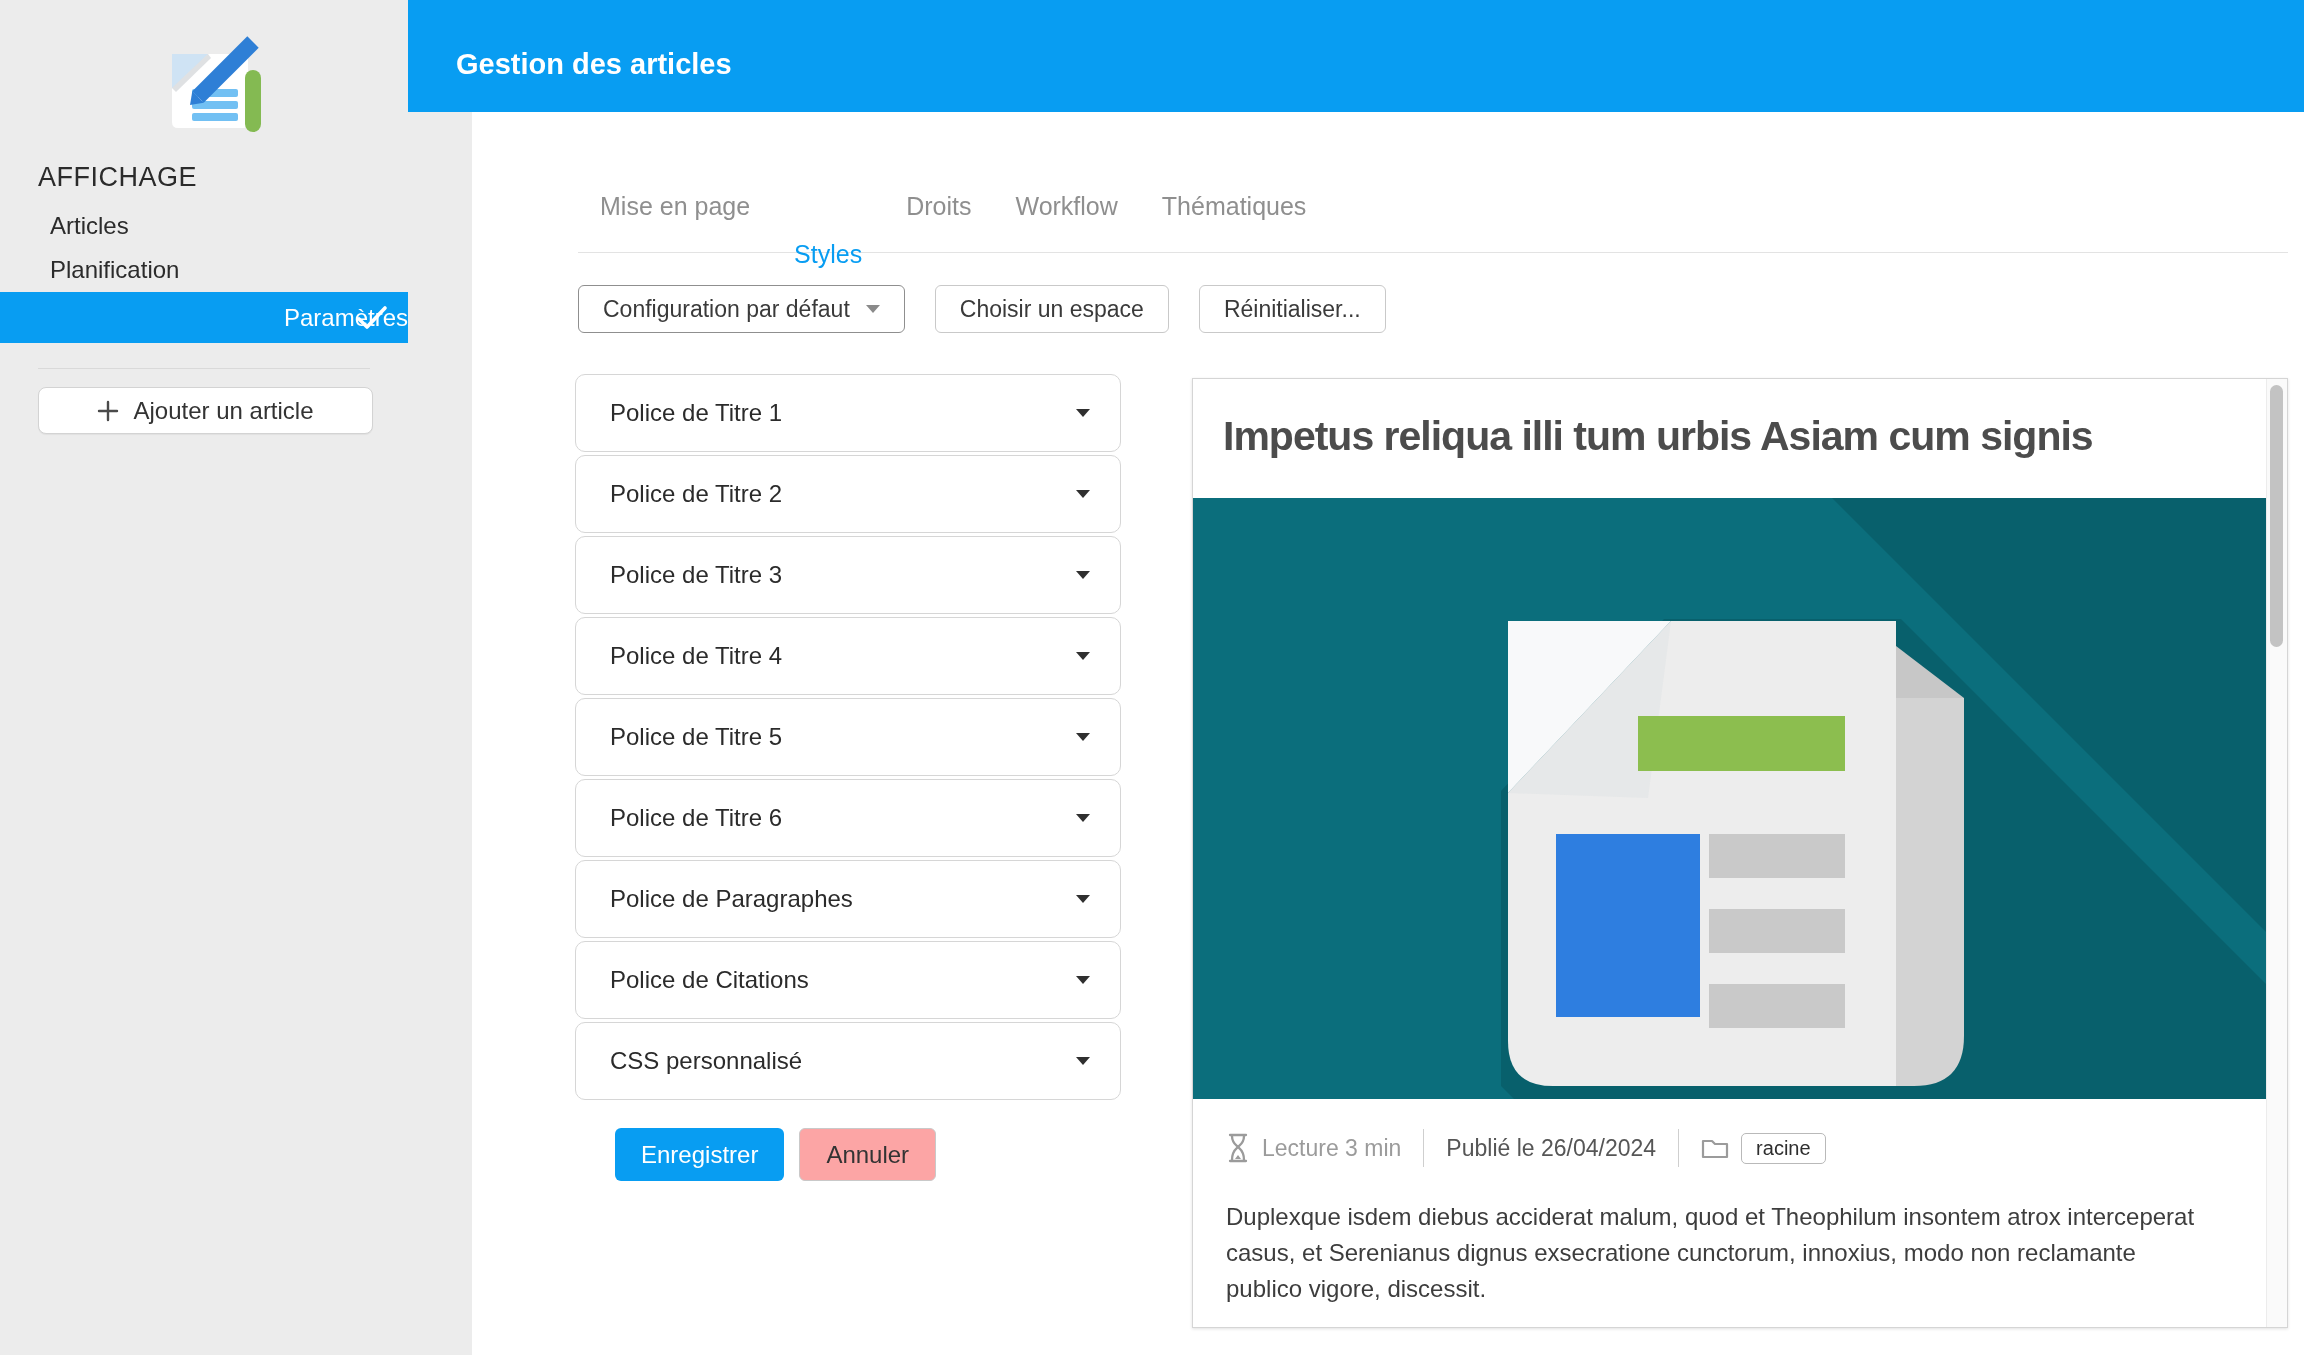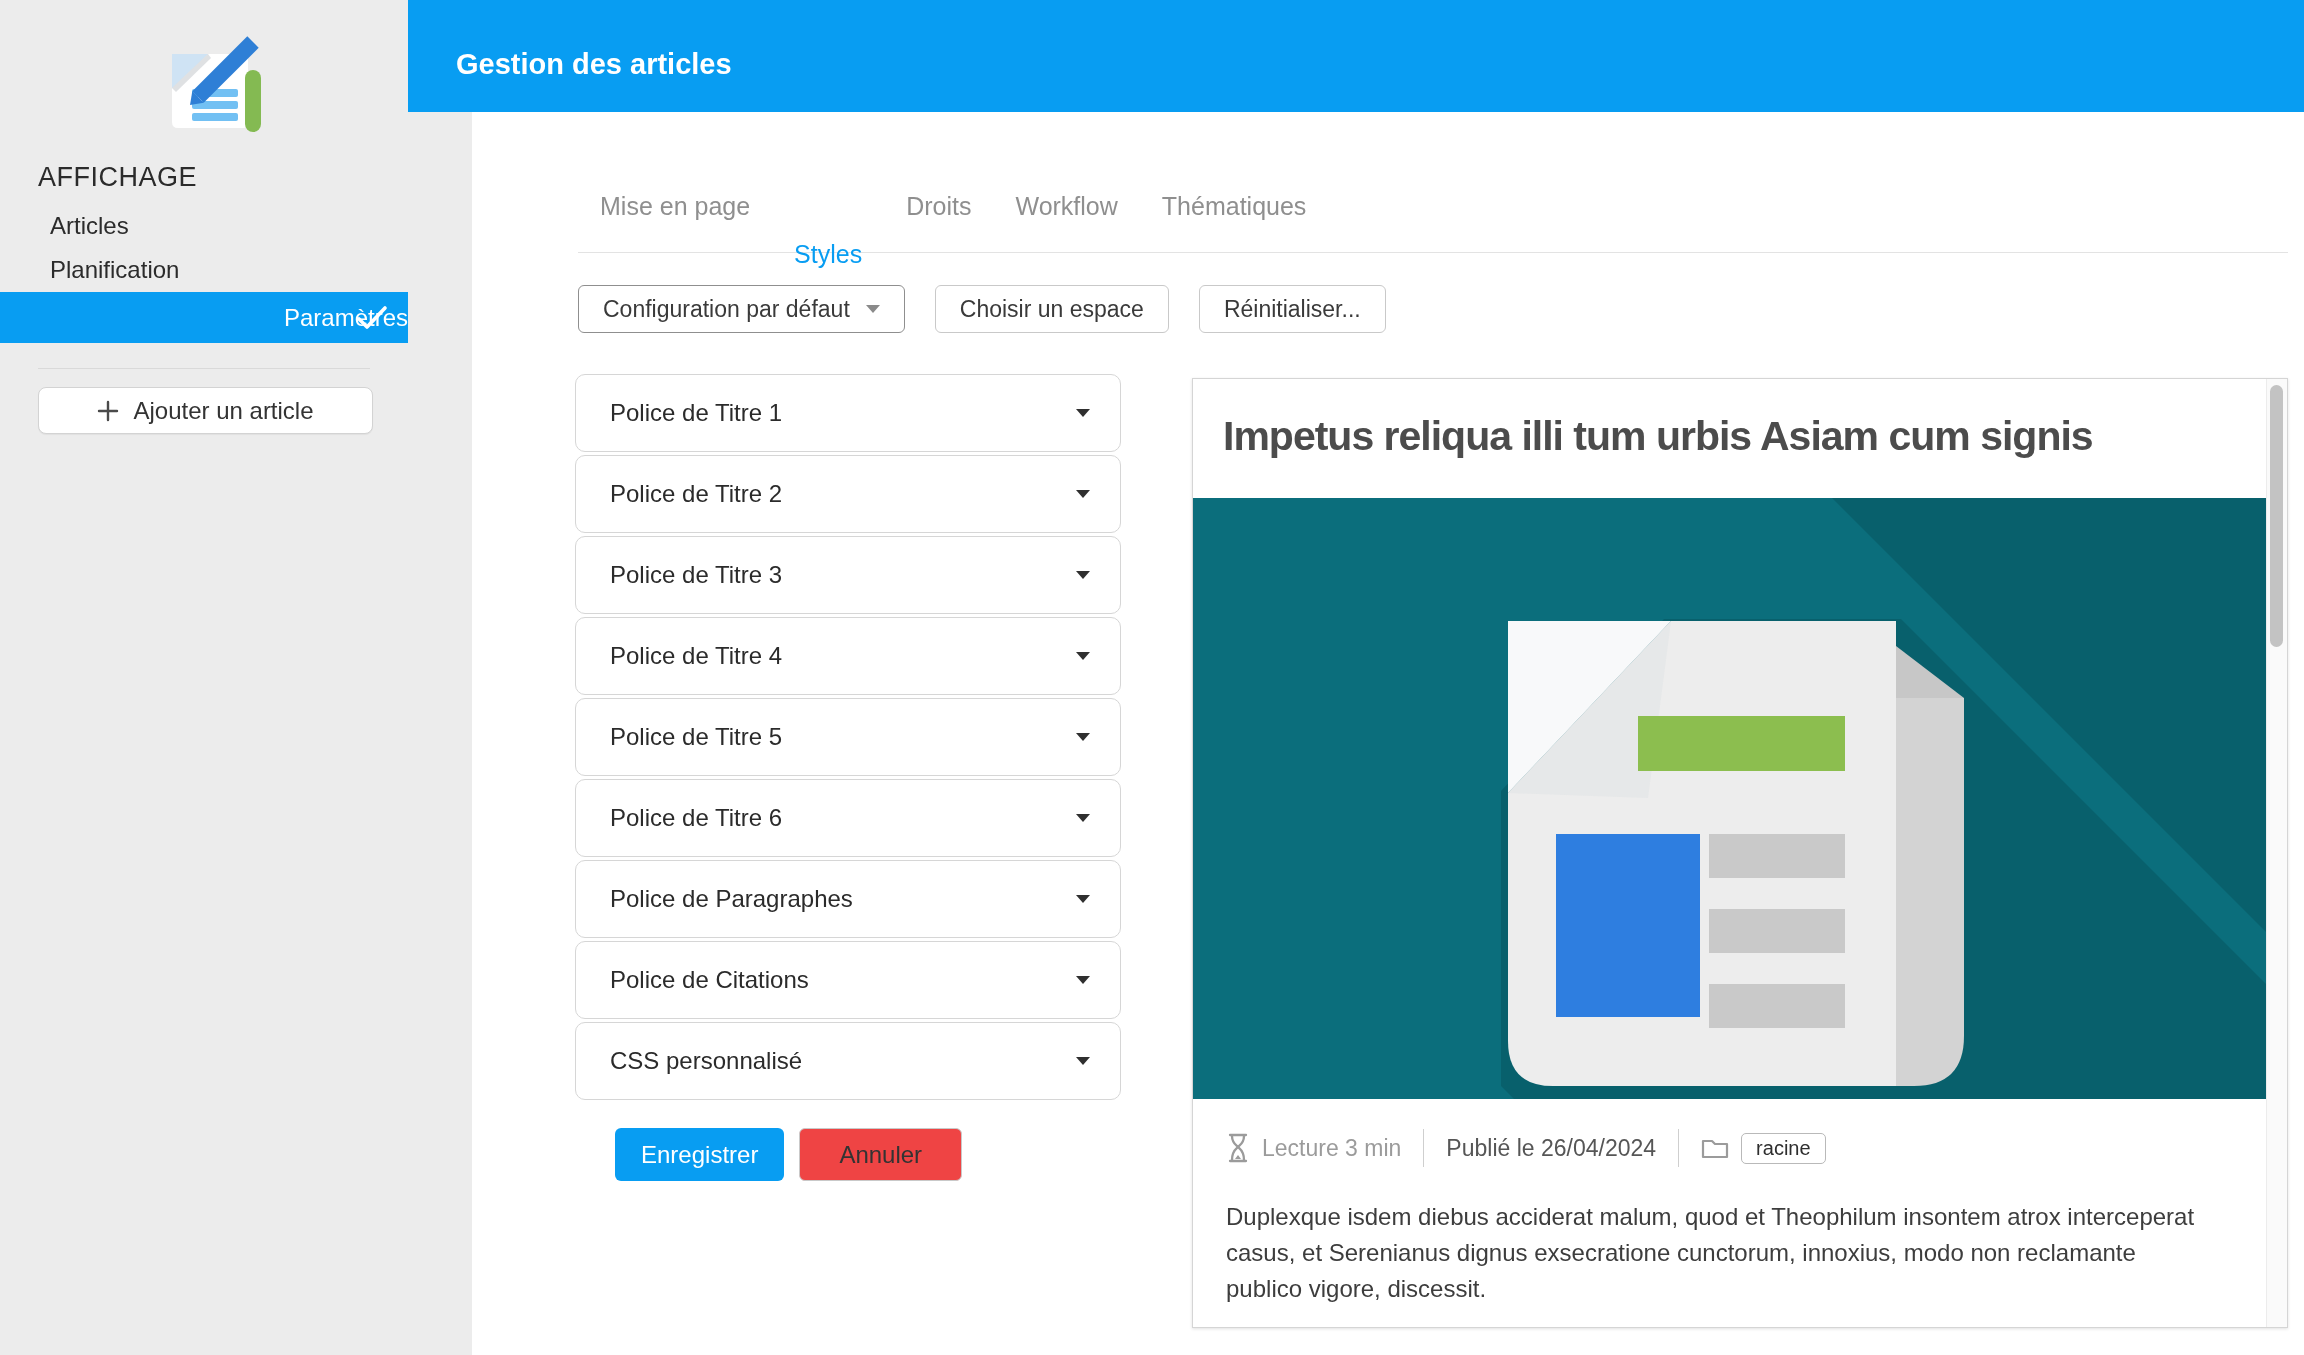--- a/index.html
+++ b/index.html
@@ -44,21 +44,21 @@
   
   .accordions { position:absolute; left:575px; top:374px; width:546px; }
   .acc {
     height:78px; margin-bottom:3px; background:#fff; border:1px solid #d6d6d6; border-radius:10px;
     display:flex; align-items:center; justify-content:space-between; padding:0 30px 0 34px;
     font-size:24px; color:#2b2b2b; cursor:pointer;
   }
   
   .actions { position:absolute; left:575px; top:1128px; display:flex; gap:15px;margin-left:40px; }
   .btn-primary { height:53px; padding:0 26px; background:#089df2; color:#fff; font-size:24px; border:none; border-radius:6px; cursor:pointer; font-family:inherit; }
-  .btn-secondary { height:53px; padding:0 39px; background:#ef4444; color:#333; font-size:24px; border:1px solid #c9c9c9; border-radius:6px; cursor:pointer; font-family:inherit; }
+  .btn-secondary { height:53px; padding:0 26px; background:#fca5a5; color:#333; font-size:24px; border:1px solid #c9c9c9; border-radius:6px; cursor:pointer; font-family:inherit; }
   
   .preview-card {
     position:absolute; left:1192px; top:378px; width:1096px; height:950px;
     background:#fff; border:1px solid #d5d5d5; box-shadow:0 1px 3px rgba(0,0,0,.12);
   }
   .preview-title {
     position:absolute; left:0; top:0; right:21px; height:119px; padding:34px 28px 0 30px;
     font-size:41px; font-weight:bold; letter-spacing:-1px; color:#4c4c4c; white-space:nowrap; overflow:hidden;
   }
   .hero { position:absolute; left:0; top:119px; width:1073px; height:601px; }

